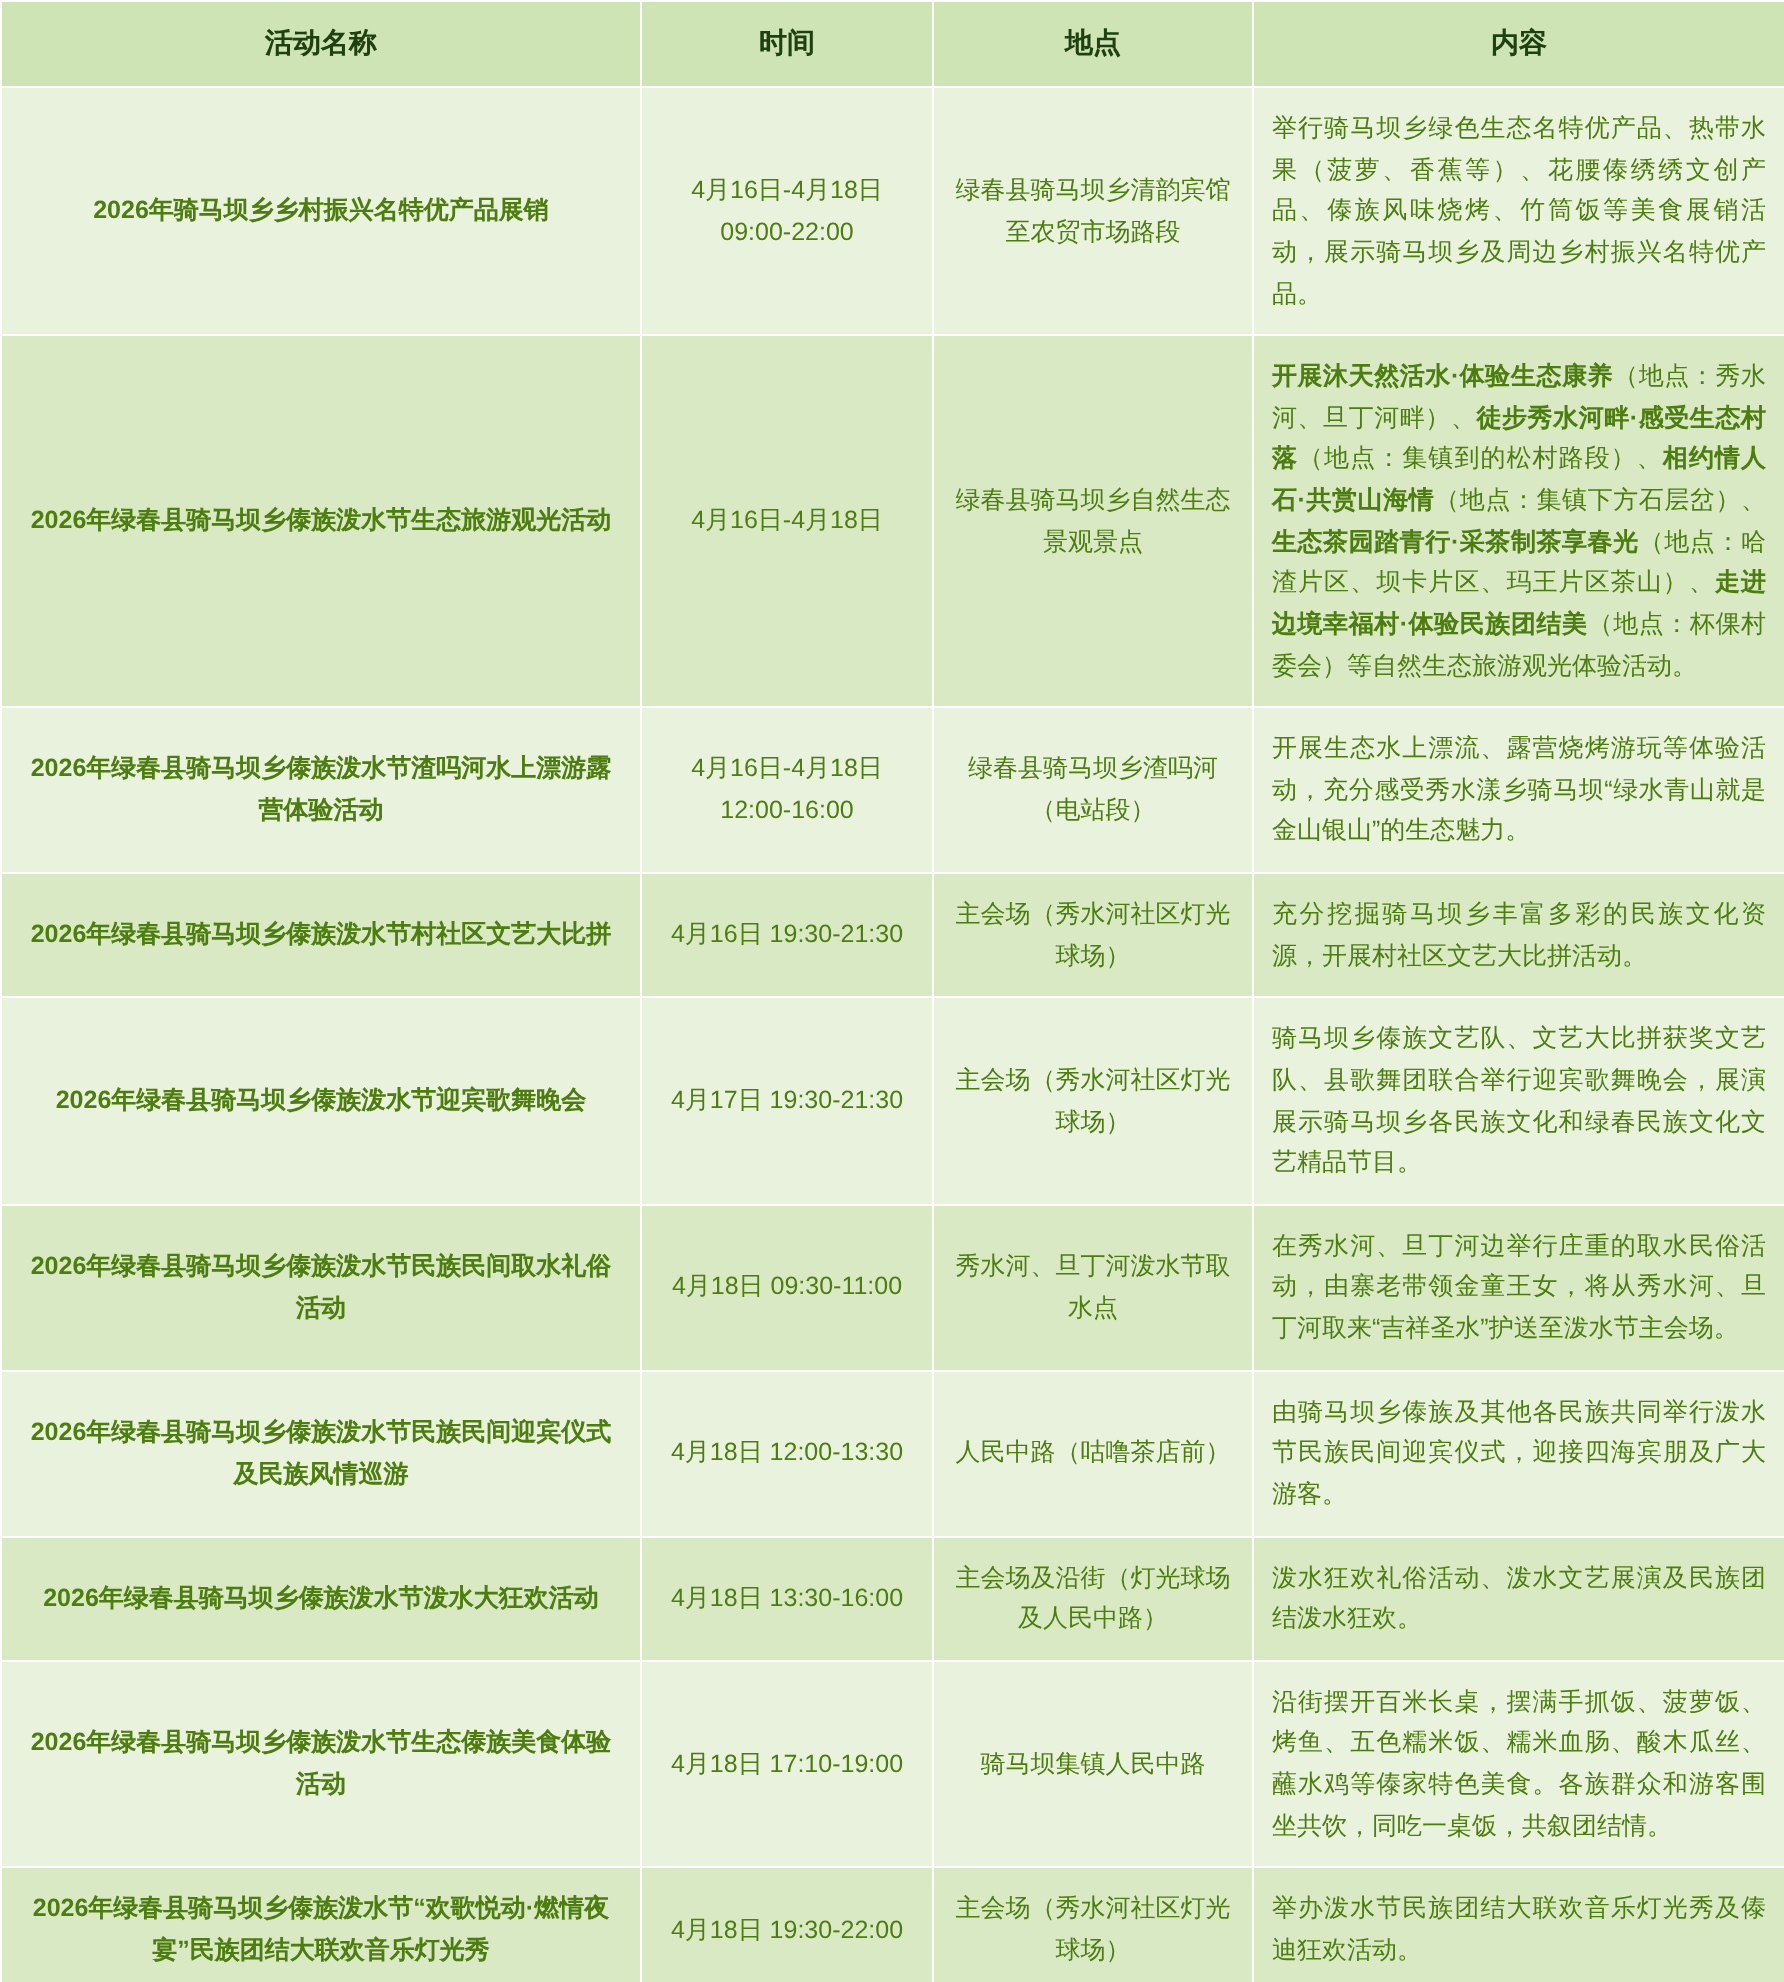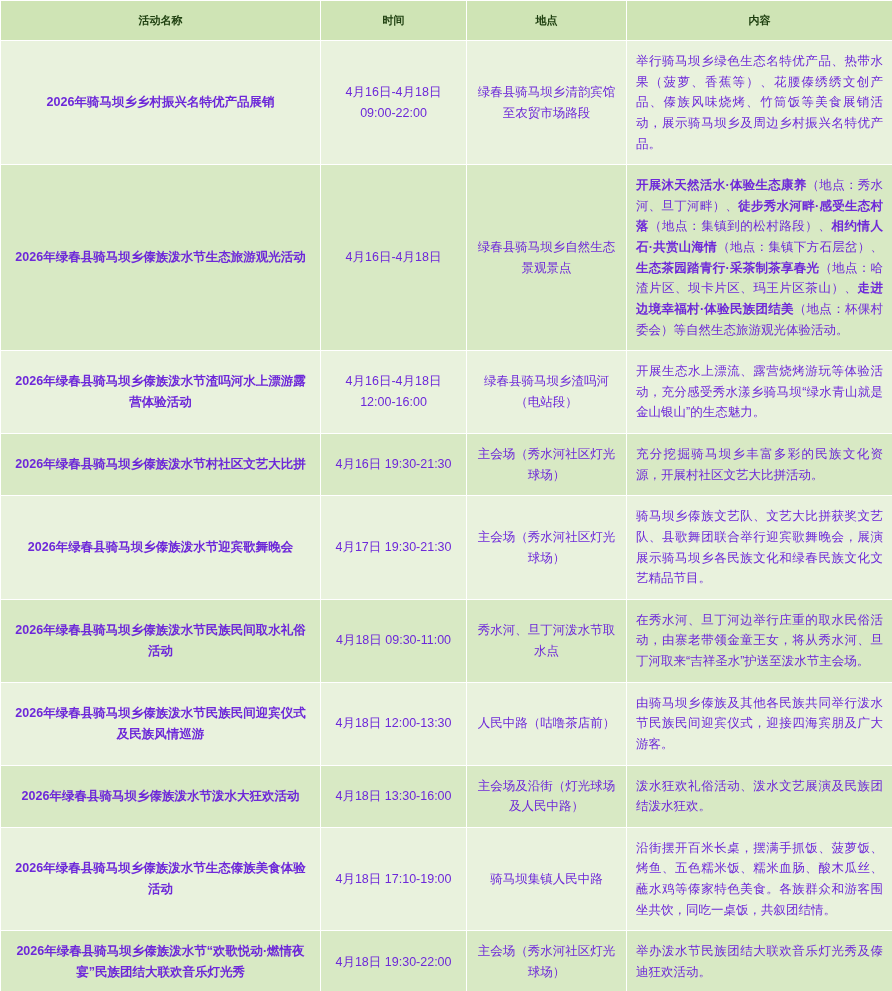--- a/index.html
+++ b/index.html
@@ -17,32 +17,32 @@
     table-layout: fixed;
   }
   #schedule-table col.c-name { width: 320px; }
   #schedule-table col.c-time { width: 146px; }
   #schedule-table col.c-place { width: 160px; }
   #schedule-table col.c-content { width: 266px; }
 
   #schedule-table th {
     background: #cfe4b5;
     color: #1f4010;
-    font-size: 11px;
+    font-size: 14px;
     font-weight: bold;
     padding: 12px 6px;
     border: 1px solid #ffffff;
     text-align: center;
     vertical-align: middle;
   }
   #schedule-table td {
     border: 1px solid #ffffff;
     font-size: 12.5px;
     line-height: 1.65;
-    color: #6d28d9;
+    color: #4d7c0f;
     padding: 10px 9px;
     vertical-align: middle;
   }
   #schedule-table tr.odd td { background: #e9f2dd; }
   #schedule-table tr.even td { background: #d8e9c4; }
 
   td.cell-name {
     text-align: center;
     font-weight: bold;
   }

